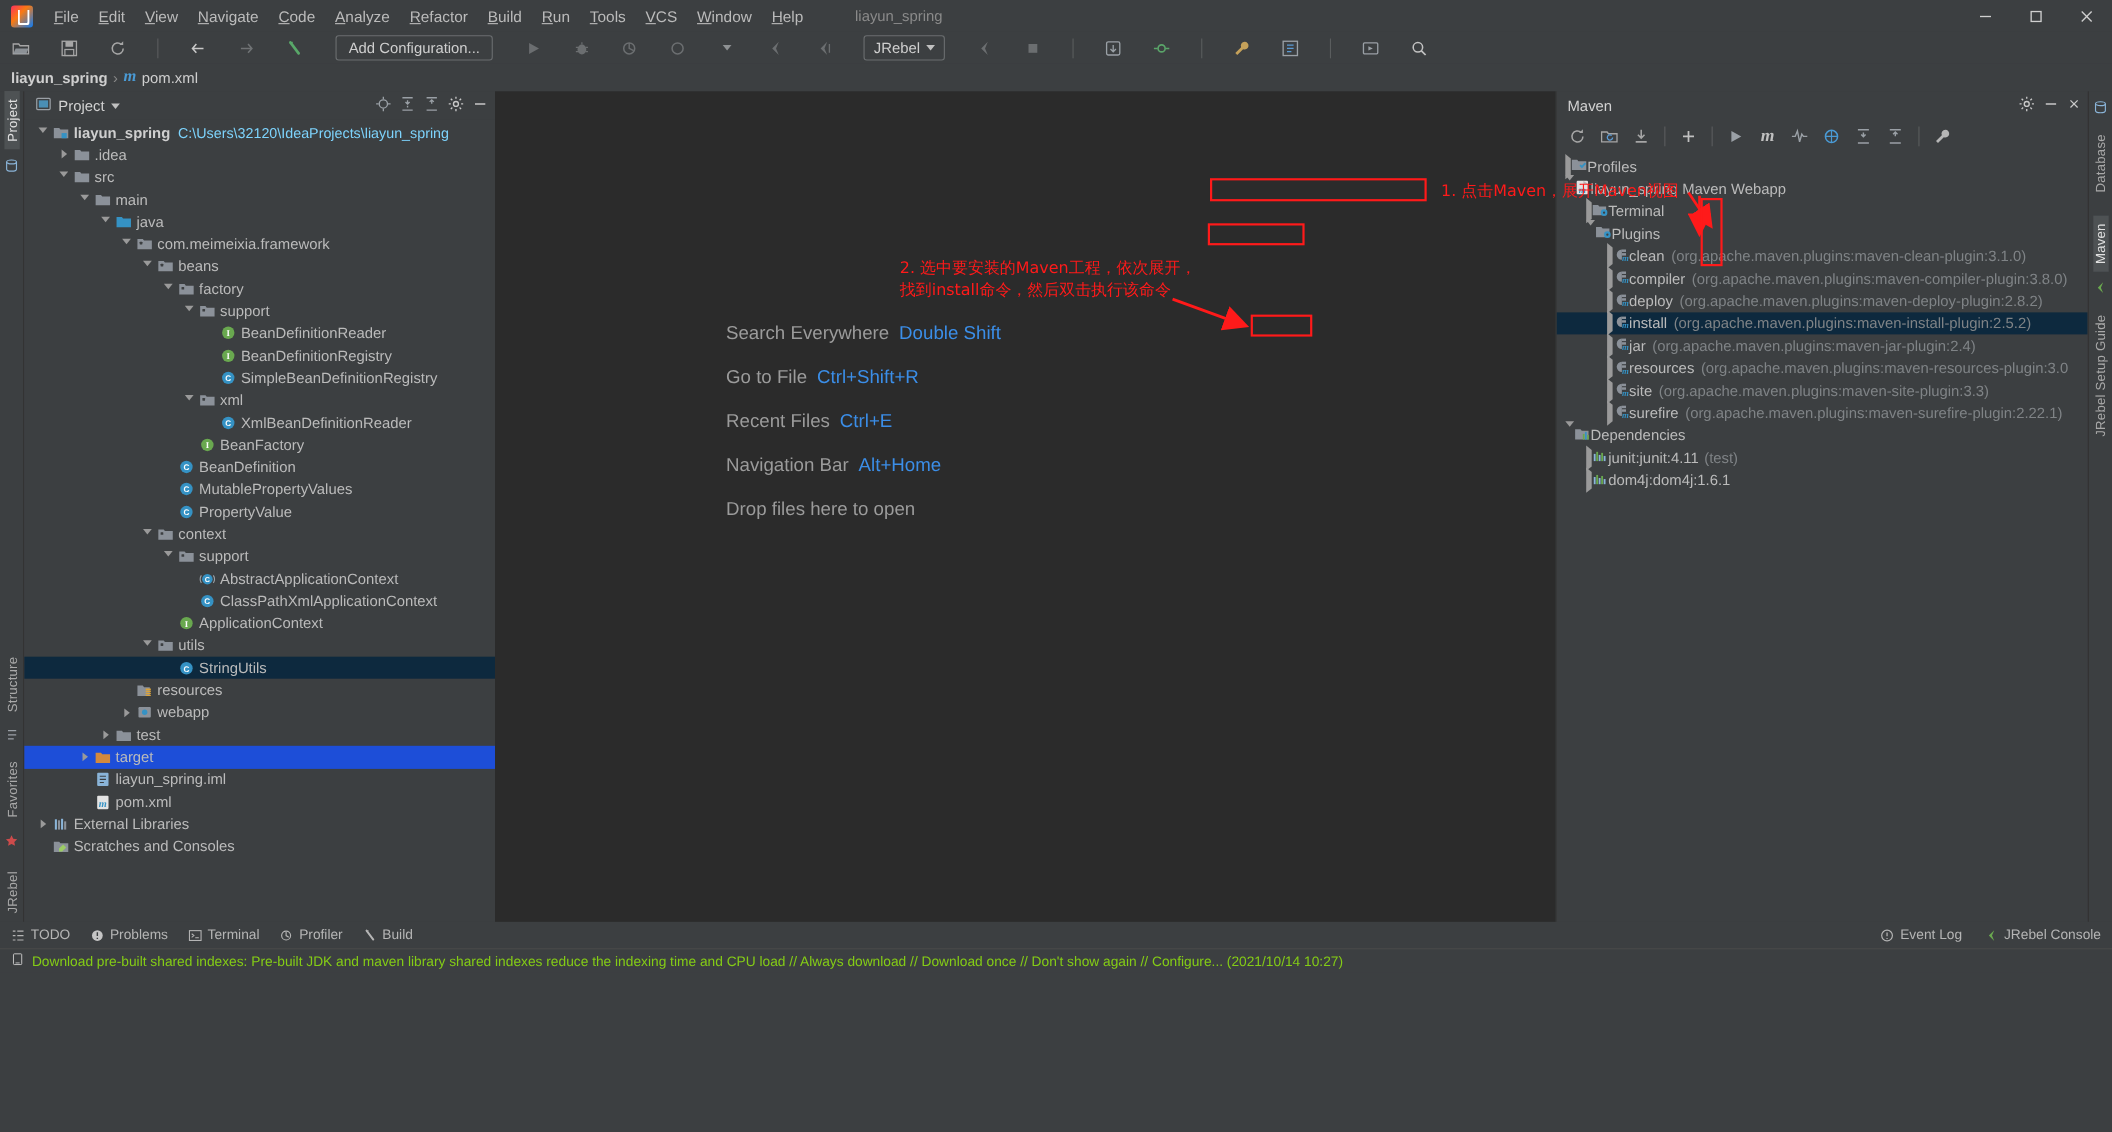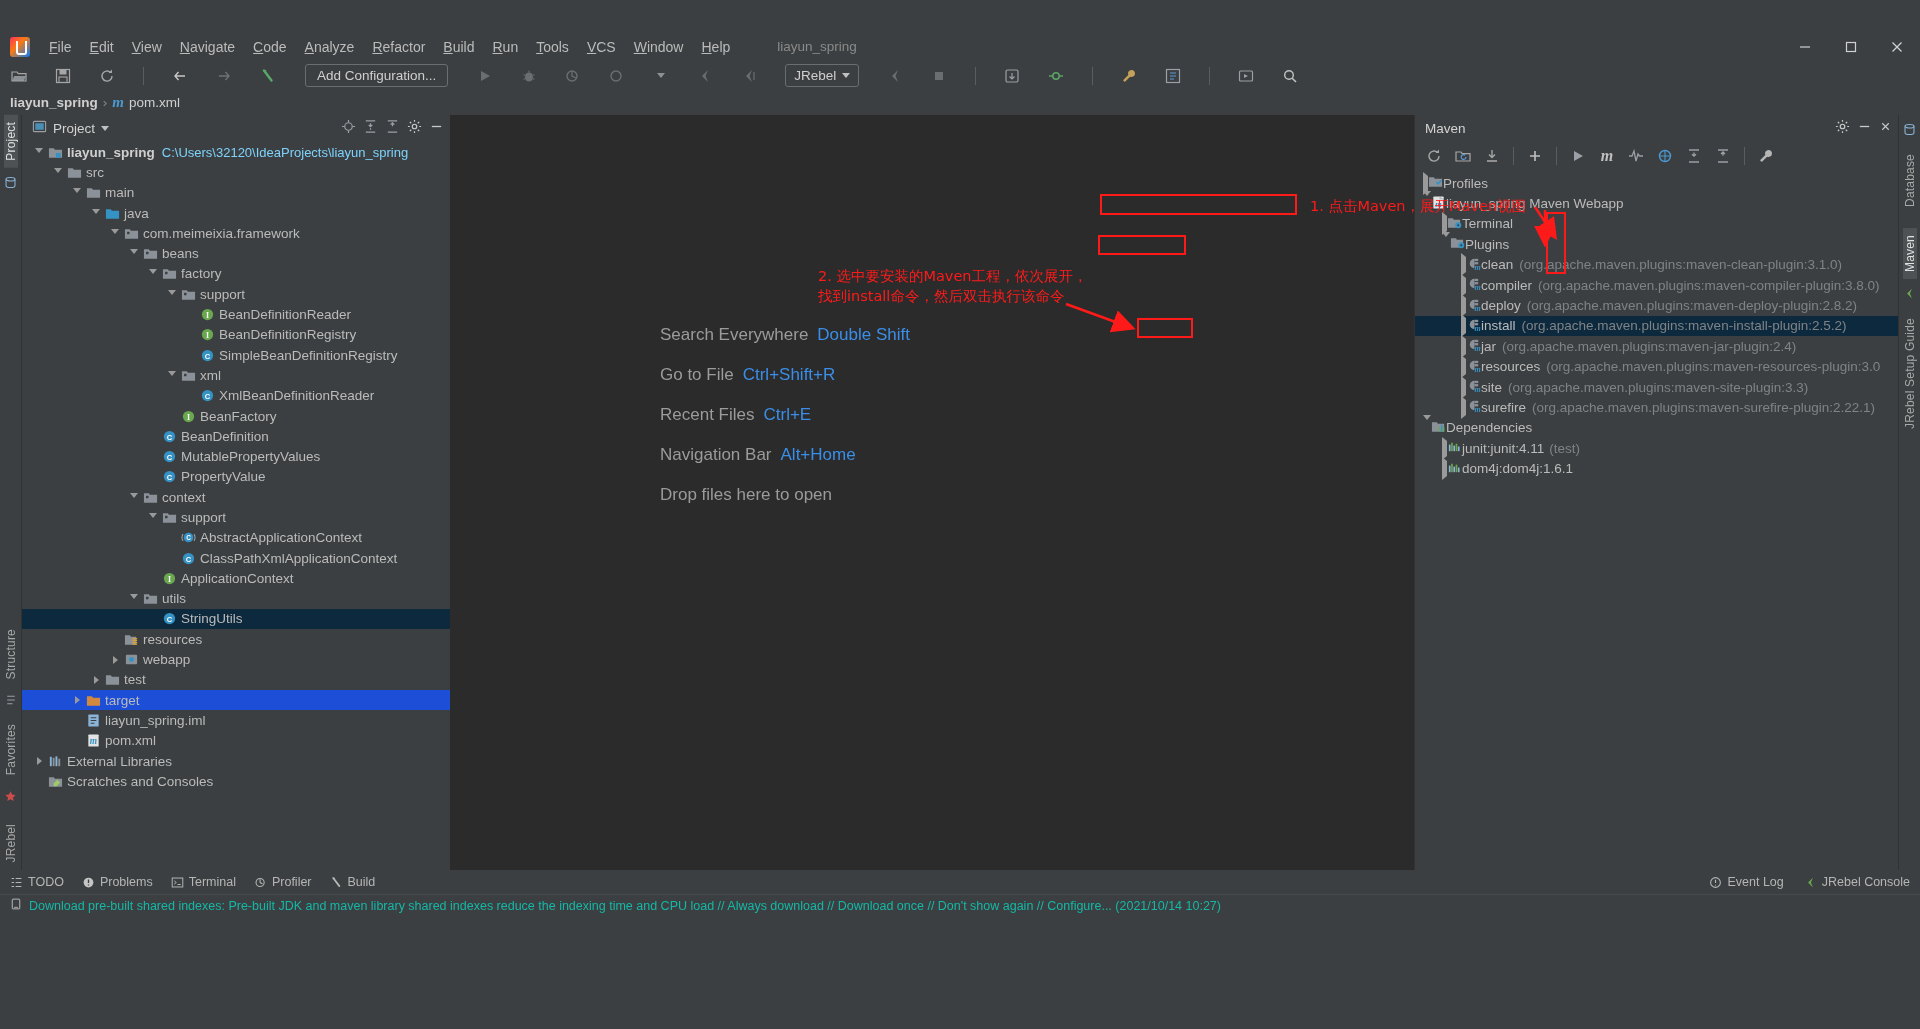--- a/index.html
+++ b/index.html
@@ -4,21 +4,21 @@
 <style>
   * { box-sizing: border-box; margin:0; padding:0; }
   html,body {
     width:1920px; height:1029px; overflow:hidden;
     background:#3c3f41;
     font-family:"Liberation Sans", sans-serif;
     font-size:13px;
     color:#bbbbbb;
     -webkit-font-smoothing:antialiased;
   }
-  .app { position:relative; width:1920px; height:884px; display:flex; flex-direction:column;margin-top:32px; }
+  .app { position:relative; width:1920px; height:884px; display:flex; flex-direction:column; }
 
   
   .menubar {
     height:29px; background:#3c3f41; display:flex; align-items:center;
     padding-left:6px; flex:0 0 29px; position:relative;
   }
   .ij-logo {
     width:20px; height:20px; margin:0 10px 0 4px; position:relative; flex:0 0 20px;
     background:linear-gradient(135deg,#fe315d 0%,#f97a12 40%,#087cfa 100%);
     border-radius:3px;
@@ -134,21 +134,21 @@
   .statusbar {
     height:24px; flex:0 0 24px; display:flex; align-items:center; gap:18px; padding:0 10px;
     background:#3c3f41; font-size:12.5px; color:#b5b5b5;
   }
   .sb-item { display:flex; align-items:center; gap:5px; }
   .sb-right { margin-left:auto; display:flex; align-items:center; gap:20px; }
   .notifybar {
     height:22px; flex:0 0 22px; display:flex; align-items:center; gap:7px; padding:0 10px;
     background:#3c3f41; font-size:12.5px; color:#c2c2c2; border-top:1px solid #4a4a4a;
   }
-  .notifybar .link { color:#14b8a6; }
+  .notifybar .link { color:#84cc16; }
 
   
   .anno {
     position:absolute; color:#ff1a1a; font-size:14.5px; line-height:20px; white-space:pre;
     font-family:"DejaVu Sans", sans-serif; z-index:40; pointer-events:none;
   }
   .box {
     position:absolute; border:2px solid #ff1a1a; z-index:45; pointer-events:none;
   }
   svg.arrows { position:absolute; left:0; top:0; width:1920px; height:1029px; z-index:44; pointer-events:none; }
@@ -410,20 +410,31 @@
               <svg width="15" height="15" viewBox="0 0 16 16">
                 <path d="M1 3.5h5.2L7.4 5H15v8.5H1z" fill="#8b9199"></path>
                 <rect x="8.5" y="8.5" width="5" height="5" fill="#3592c4"></rect>
               </svg>
             </span>
             <span class="lbl bold">liayun_spring</span>
             <span class="sub">C:\Users\32120\IdeaProjects\liayun_spring</span>
           </div>
           <div class="row" style="padding-left: 29px;">
             <span class="arrow">
+              <span class="chev"></span>
+            </span>
+            <span class="ico">
+              <svg width="15" height="15" viewBox="0 0 16 16">
+                <path d="M1 3.5h5.2L7.4 5H15v8.5H1z" fill="#8b9199"></path>
+              </svg>
+            </span>
+            <span class="lbl">.idea</span>
+          </div>
+          <div class="row" style="padding-left: 29px;">
+            <span class="arrow">
               <span class="chev open"></span>
             </span>
             <span class="ico">
               <svg width="15" height="15" viewBox="0 0 16 16">
                 <path d="M1 3.5h5.2L7.4 5H15v8.5H1z" fill="#8b9199"></path>
               </svg>
             </span>
             <span class="lbl">src</span>
           </div>
           <div class="row" style="padding-left: 48px;">

